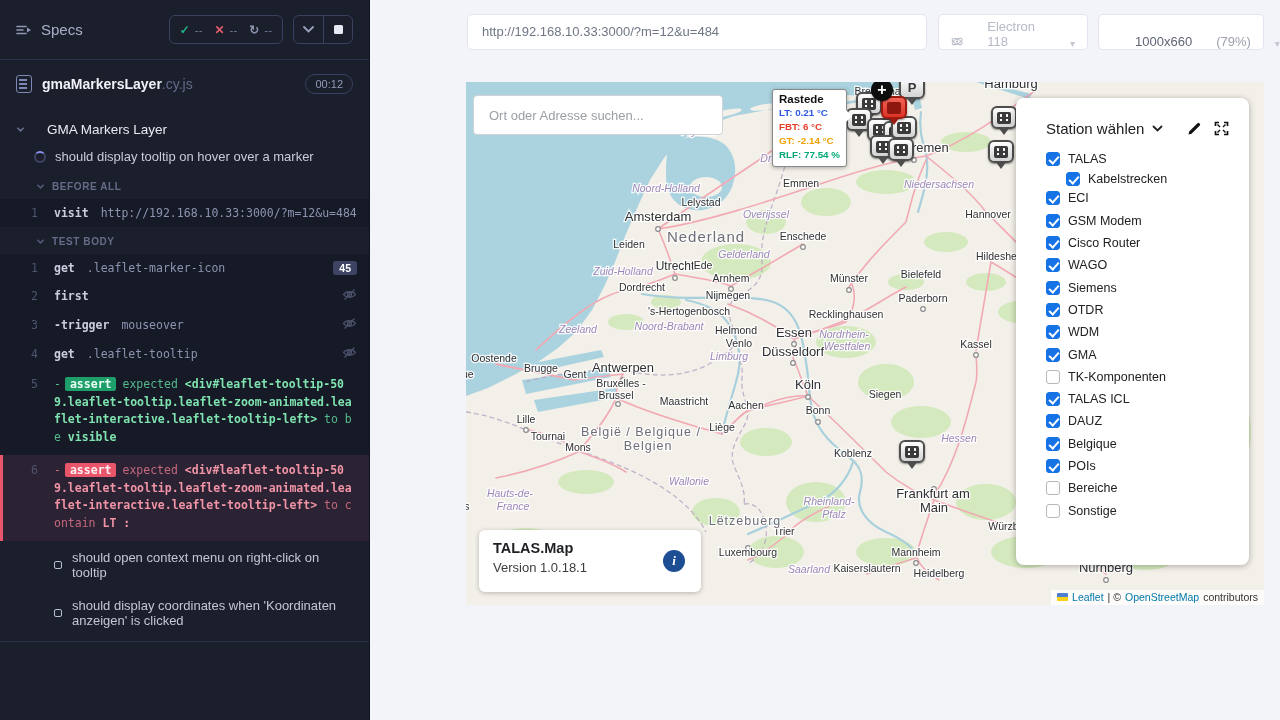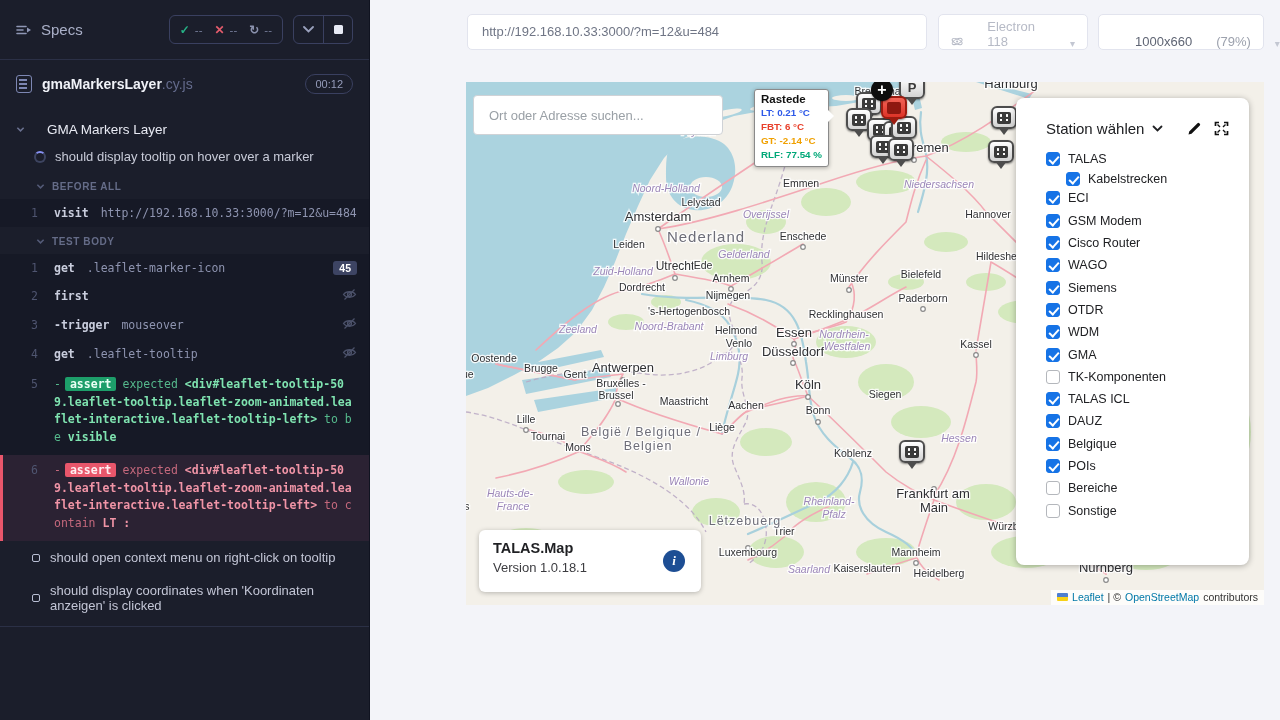--- a/index.html
+++ b/index.html
@@ -61,21 +61,21 @@
   .assert.passed { background:#161926; color:#55b98c; }
   .assert.passed .bb { color:#7fe3b0; font-weight:bold; }
   .assert.passed .badge { background:#1d9e6a; color:#eafff5; }
   .assert.failed { background:#2b2233; color:#c4687c; border-left:3px solid #e9566b; }
   .assert.failed .num { width:51px; }
   .assert.failed .bb { color:#f094a6; font-weight:bold; }
   .assert.failed .badge { background:#e9566b; color:#ffeef1; }
   .badge { font-weight:bold; border-radius:2px; padding:0 5px; margin:0 6px 0 4px; }
 
   .pending-row { display:flex; align-items:center; gap:10px; padding:9px 16px 9px 32px;
-                 font-size:13px; color:#c3c6d6; }
+                 font-size:13px; color:#c3c6d6;margin-left:22px; }
   .pend-sq { width:8px; height:8px; border:1.5px solid #b9bfd4; border-radius:2px; flex:none; }
   .bottom-divider { border:none; border-top:1px solid #2b3046; margin-top:4px; }
 
   
   .main { position:absolute; left:451px; top:0; width:829px; height:720px; background:#f3f4f9; }
   .url-box { position:absolute; left:16px; top:14px; width:460px; height:36px; background:#fff;
              border:1px solid #e2e4ee; border-radius:5px; font-size:13px; color:#6f7585;
              padding:0 14px; line-height:34px; white-space:nowrap; overflow:hidden; }
   .sel-box { position:absolute; top:14px; height:36px; background:#fff; border:1px solid #e2e4ee;
              border-radius:5px; display:flex; align-items:flex-end; padding:0 12px; gap:24px; font-size:13px; }
@@ -104,21 +104,21 @@
                          radial-gradient(circle at 10px 3.5px,#fff 1.1px,transparent 1.3px),
                          radial-gradient(circle at 10px 8px,#fff 1.1px,transparent 1.3px); }
   .pin.red { background:linear-gradient(#f26457,#dd3327); border-color:#9c1b10; z-index:3; }
   .pin.red::after { border-top-color:#9c1b10; }
   .pin.red .glyph { background:#8e1810; background-image:none; }
   .pin .pletter { margin:auto; font-size:13px; font-weight:bold; color:#3a3a3a; }
   .plus-circle { position:absolute; z-index:3; width:22px; height:22px; border-radius:50%;
                  background:#0d0d0d; color:#fff; text-align:center; line-height:21px;
                  font-size:16px; font-weight:bold; box-shadow:0 1px 2px rgba(0,0,0,.4); }
 
-  .map-tooltip { position:absolute; left:288px; top:7px; z-index:4; background:#fff;
+  .map-tooltip { position:absolute; left:306px; top:7px; z-index:4; background:#fff;
                  border:1px solid #8a8a8a; border-radius:3px; padding:3px 6px 4px 6px;
                  box-shadow:0 1px 4px rgba(0,0,0,.3); white-space:nowrap; }
   .map-tooltip::after { content:""; position:absolute; left:100%; top:20px;
                  border:6px solid transparent; border-left-color:#fff; }
   .mt-title { font-size:11.5px; font-weight:bold; color:#111; margin-bottom:1px; }
   .mt-row { font-size:9.8px; font-weight:bold; line-height:1.42; }
 
   .search-box { position:absolute; left:7px; top:13px; z-index:5; width:250px; height:40px;
                 background:#fff; border:1px solid #cfd2d6; border-radius:4px; padding:0 15px;
                 font-size:13px; color:#9aa0a6; font-family:"Liberation Sans",sans-serif; }

